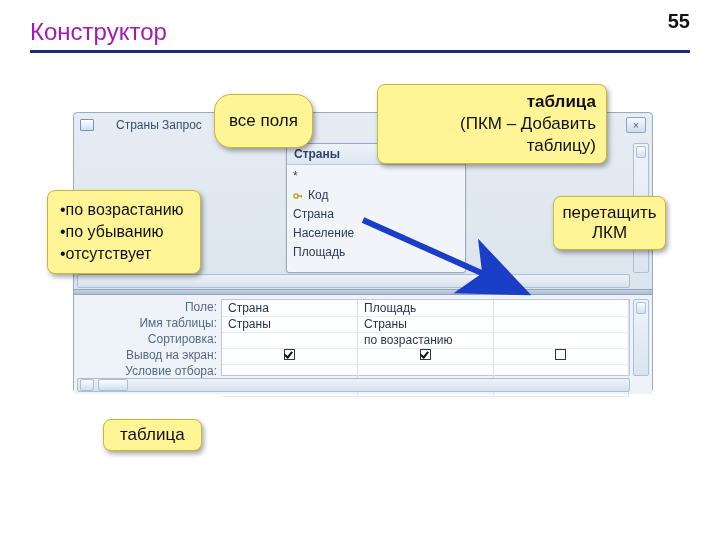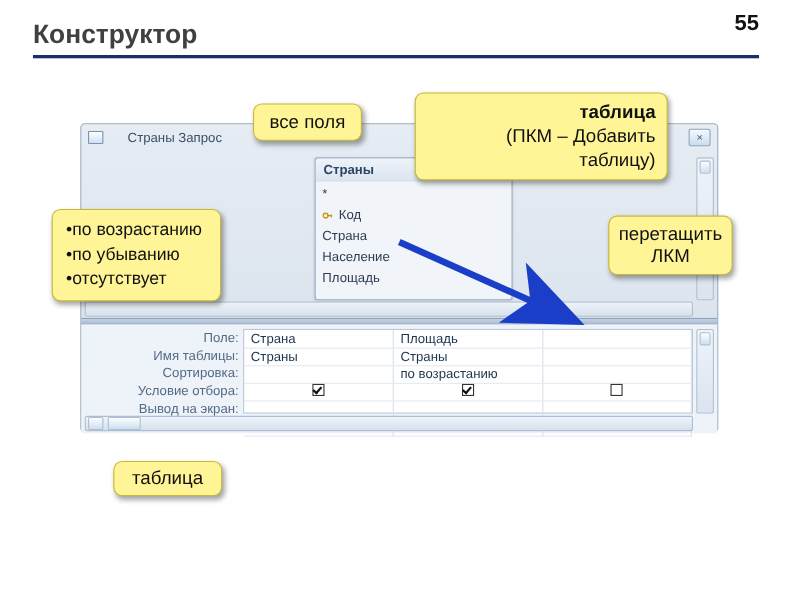--- a/index.html
+++ b/index.html
@@ -1,19 +1,19 @@
 <!DOCTYPE html>
 <html><head>
 <meta charset="utf-8">
 <style>
   * { box-sizing: border-box; margin: 0; padding: 0; }
   body { font-family: Arial, sans-serif; background: #fff; width: 720px; height: 540px; position: relative; overflow: hidden; }
   .slide { position: relative; width: 100%; height: 100%; padding: 18px 30px; }
   .page-num { position: absolute; right: 30px; top: 10px; font-size: 20px; color: #111; font-weight: bold; }
-  .title { font-size: 24px; font-weight: bold; color: #404040; margin-bottom: 4px; }
+  .title { font-size: 24px; font-weight: normal; color: #a21caf; margin-bottom: 4px; }
   .title-rule { height: 3px; background: #1b2d6b; margin-bottom: 26px; }
 
   .app-window { position: absolute; left: 73px; top: 112px; width: 580px; height: 281px; background: linear-gradient(#e6ecf3,#d6e0eb); border: 1px solid #97abc1; border-radius: 4px; }
   .win-titlebar { height: 24px; display: flex; align-items: center; padding: 0 6px; gap: 22px; font-size: 12px; color: #3a506a; }
   .win-icon { width: 14px; height: 12px; border: 1px solid #7b93ae; background: linear-gradient(#fff,#cfe0f2); border-radius: 1px; }
   .win-title { flex: 1; }
   .win-btn { width: 20px; height: 16px; border: 1px solid #8fa5bb; background: linear-gradient(#f4f9ff,#cddbec); border-radius: 2px; margin-left: 2px; display: flex; align-items: center; justify-content: center; font-size: 10px; color: #4a6078; }
 
   .win-body { position: relative; height: 257px; }
 
@@ -90,22 +90,22 @@
           <div class="nub"></div>
         </div>
       <div class="hscroll-top"></div>
       <div class="hsplitter"></div>
 
       <div class="grid-zone">
         <div class="grid-labels">
           <div>Поле:</div>
           <div>Имя таблицы:</div>
           <div>Сортировка:</div>
+          <div>Вывод на экран:</div>
           <div>Условие отбора:</div>
-          <div>Вывод на экран:</div>
           <div>или:</div>
         </div>
         <div class="grid-table">
           <table>
             <tbody>
                 <tr>
               <td>Страна</td>
               <td>Площадь</td>
               <td></td>
             </tr>
@@ -141,21 +141,21 @@
             <div class="nub"></div>
           </div>
         <div class="grid-hscroll">
             <div class="corner"></div>
             <div class="corner" style="width:30px"></div>
           </div>
       </div>
     </div>
   </div>
 
-  <div class="callout" style="left:230px; top:94px; padding:6px 14px;">все поля</div>
+  <div class="callout" style="left:214px; top:94px; padding:16px 14px;border-radius:17px;">все поля</div>
 
   <div class="callout big" style="left:377px; top:84px; width:230px; padding:6px 10px; line-height:22px;">
     <div style="font-weight:bold;">таблица</div>
     <div>(ПКМ – Добавить таблицу)</div>
   </div>
 
   <div class="callout" style="left:553px; top:196px; width:113px; text-align:center; padding:6px 6px; line-height:20px;">перетащить ЛКМ</div>
 
   <div class="callout callout-list" style="left:47px; top:190px; width:154px;">
     <div>•<span>по возрастанию</span></div>

